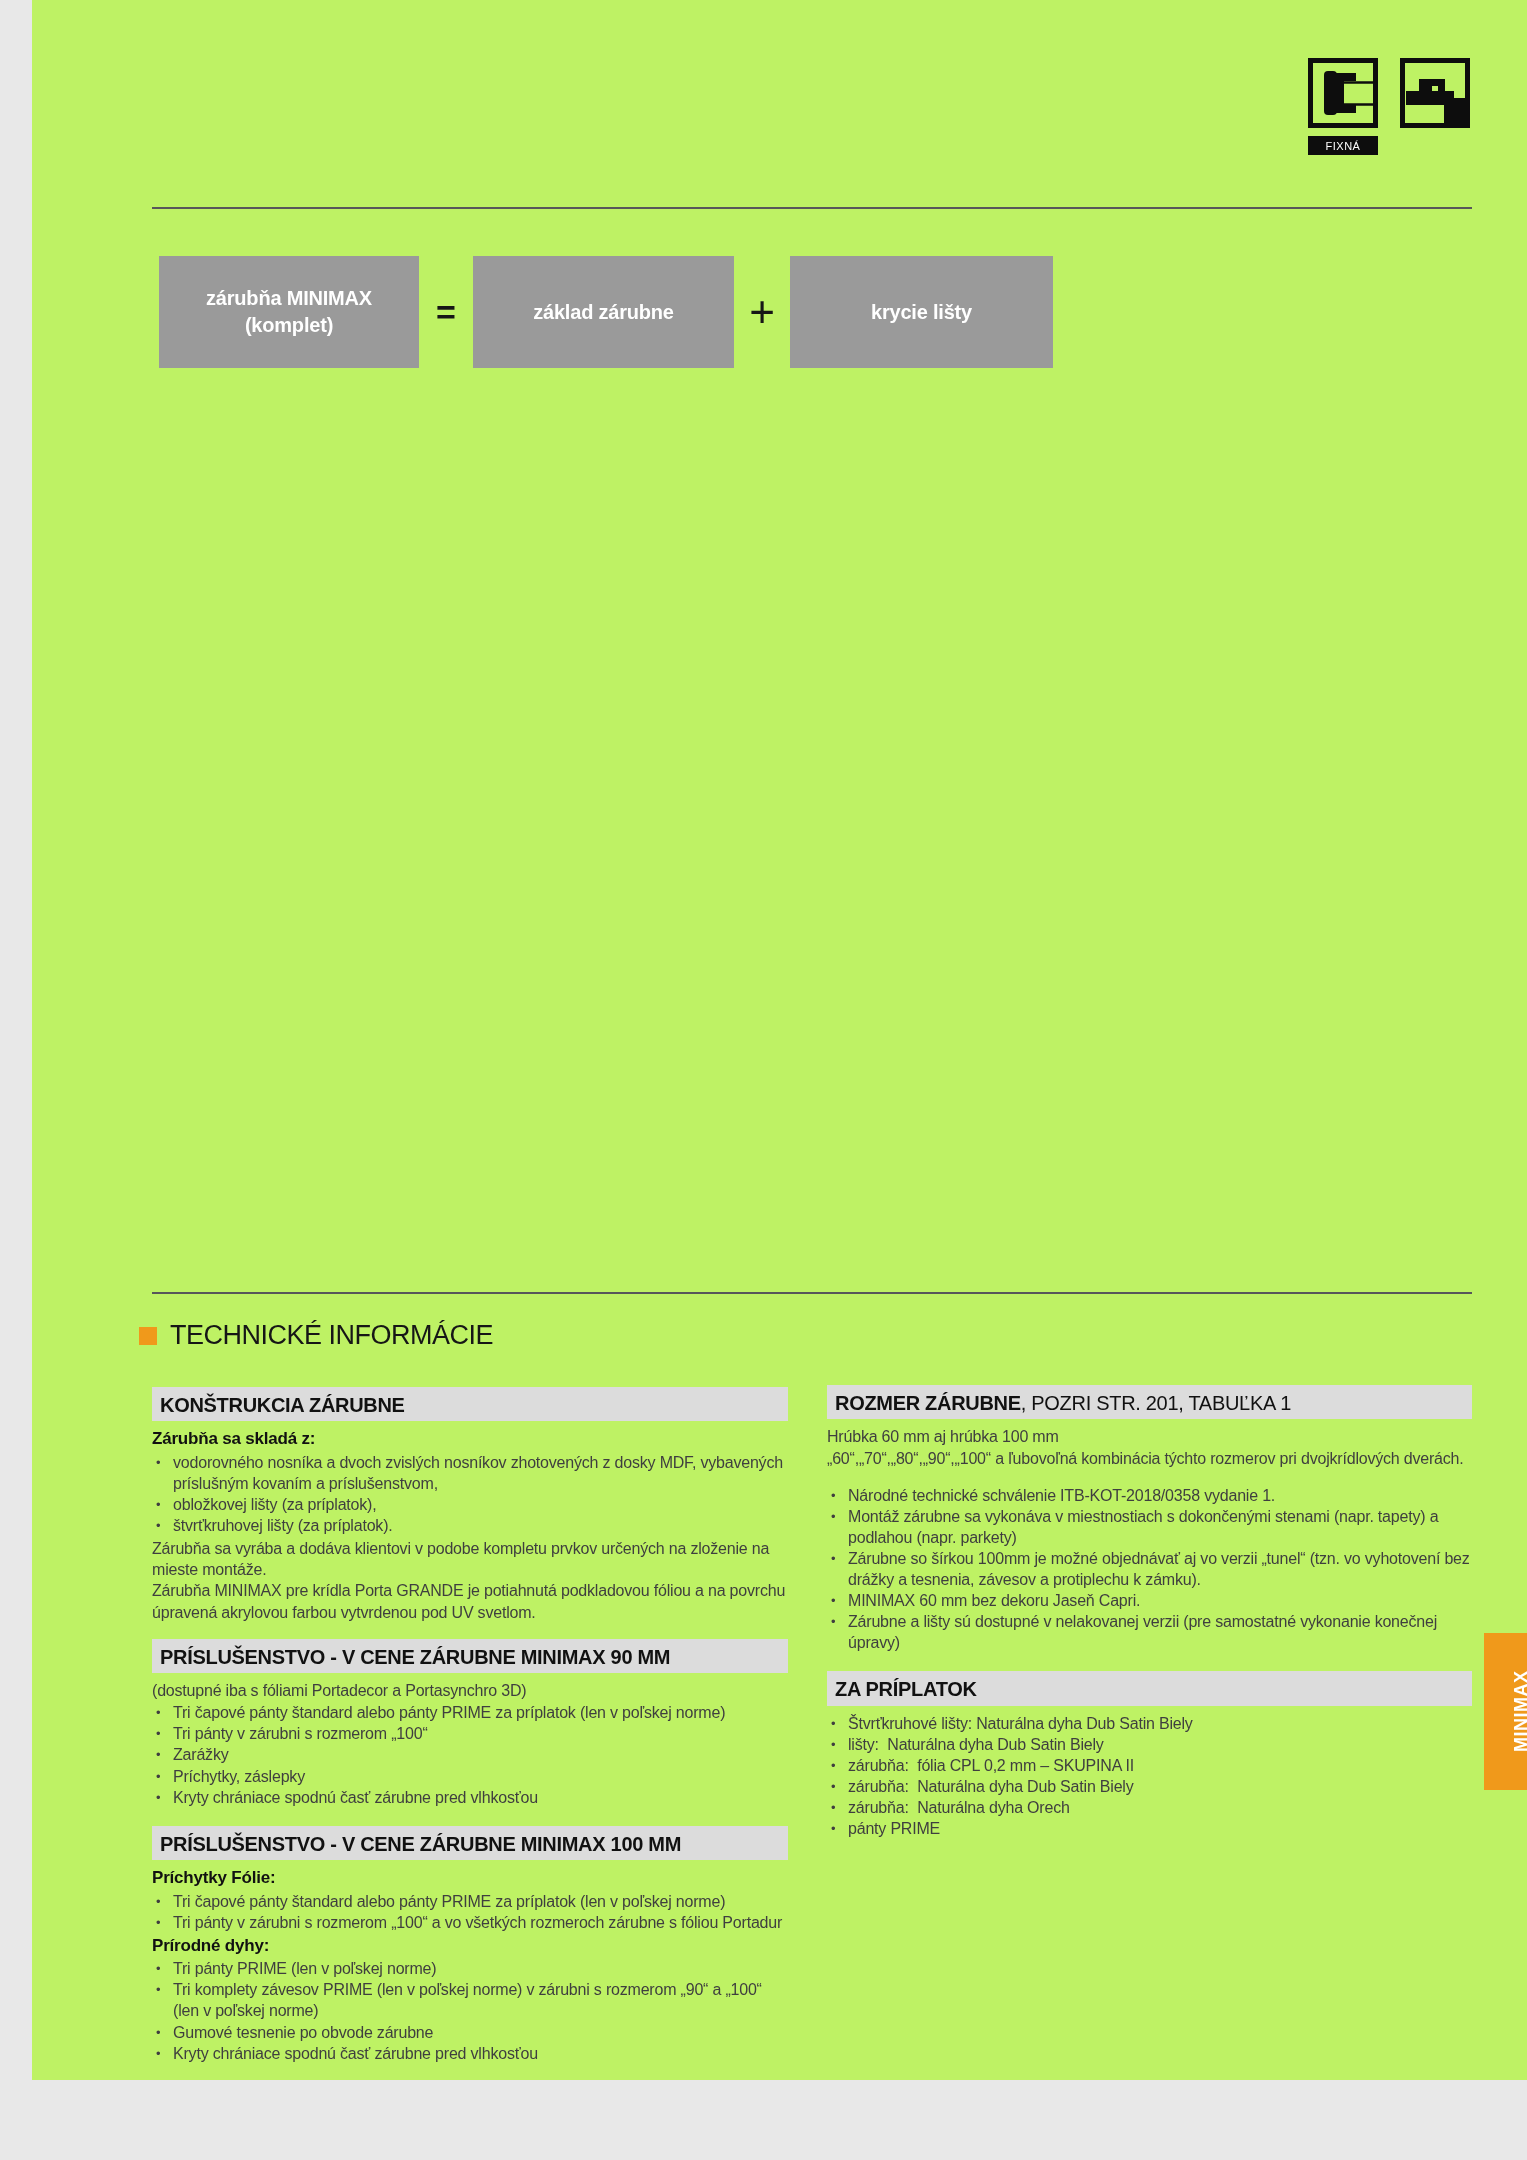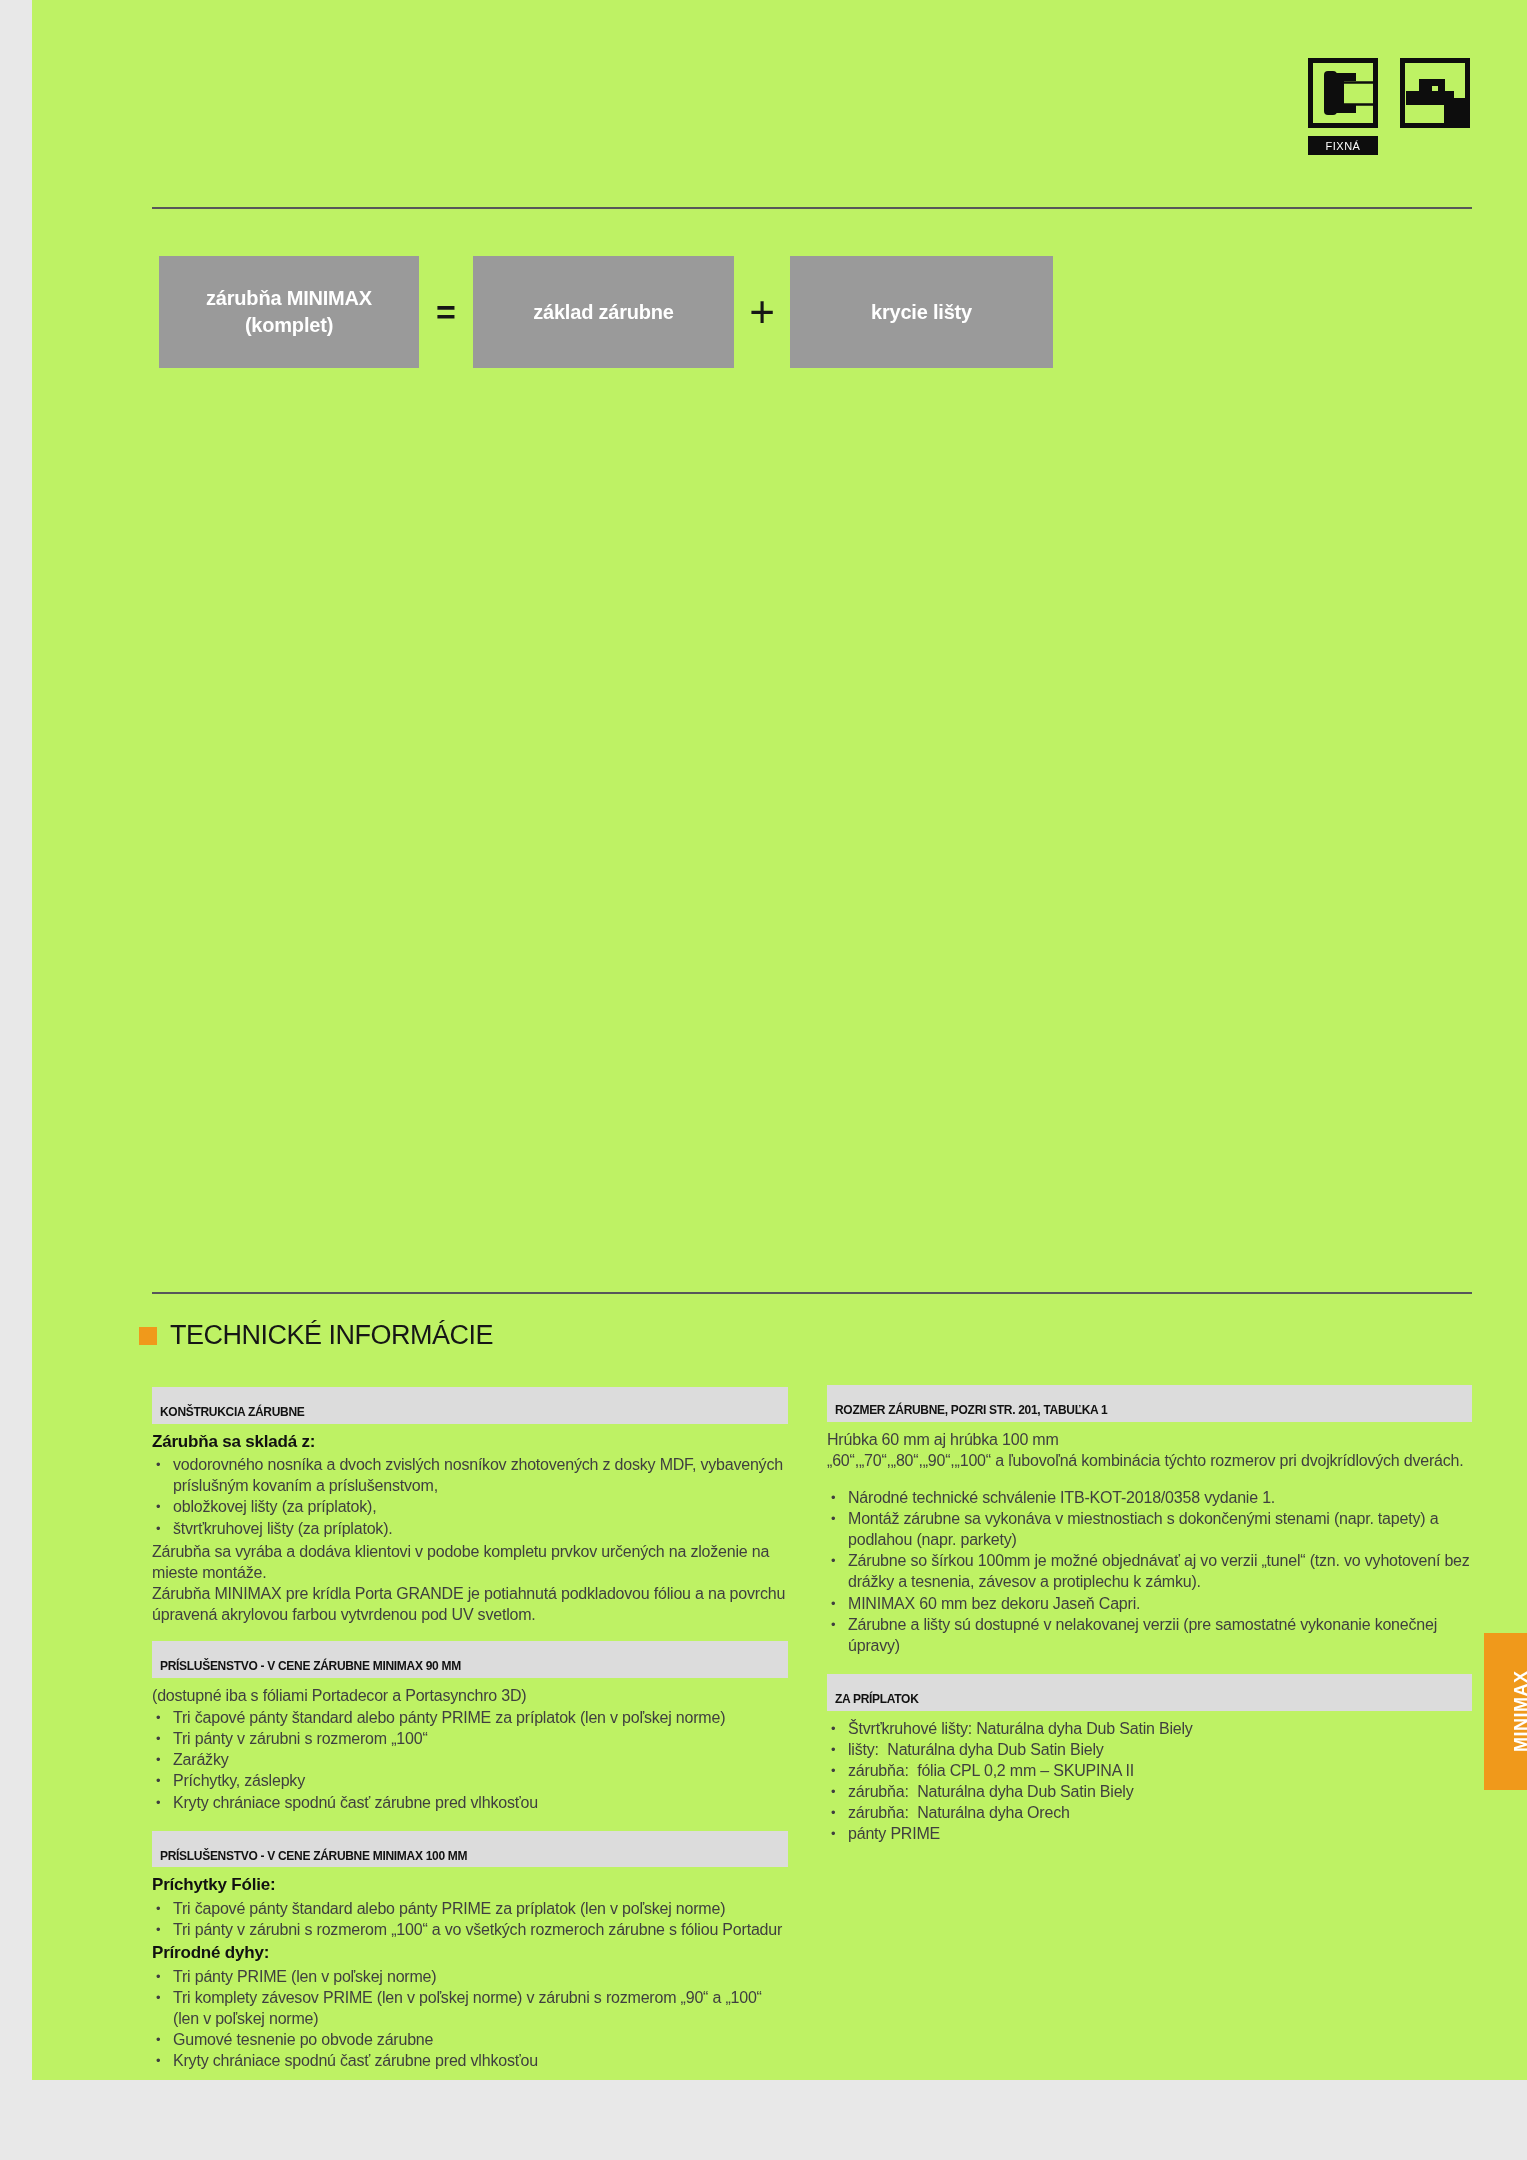--- a/index.html
+++ b/index.html
@@ -36,24 +36,24 @@
   .op-plus{font-size:44px;font-weight:400;}
   
   .sec-title{position:absolute;left:107px;top:1320px;display:flex;align-items:center;gap:13px;}
   .orange-square{width:18px;height:18px;background:#f0991b;}
   .sec-title-text{font-size:27px;color:#161616;letter-spacing:-.5px;}
   
   .col{position:absolute;font-size:16px;line-height:1.32;letter-spacing:-.2px;}
   .col-left{left:120px;top:1387px;width:636px;}
   .col-right{left:795px;top:1385px;width:645px;}
   .hbar{
-    background:#dcdcdc;color:#111;font-weight:bold;font-size:12px;
-    letter-spacing:-.3px;padding:18px 8px 3px 8px;margin-bottom:7px;
-  }
-  .hbar .reg{font-weight:bold;}
+    background:#dcdcdc;color:#111;font-weight:bold;font-size:20px;
+    letter-spacing:-.3px;padding:5px 8px 3px 8px;margin-bottom:7px;
+  }
+  .hbar .reg{font-weight:normal;}
   .subhead{font-weight:bold;color:#111;font-size:17px;margin:1px 0 1px 0;}
   .para{margin:0;white-space:pre-wrap;}
   .blist{margin:0 0 2px 0;}
   .bullet-item{display:flex;}
   .bullet-item .dot{flex:0 0 17px;text-align:left;padding-left:4px;font-size:13px;line-height:21px;}
   .bullet-item .btx{flex:1 1 auto;white-space:pre-wrap;}
   .note-line{margin:2px 0 1px 0;}
   .gap-m{height:16px;}
   
   .minimax-tab{

